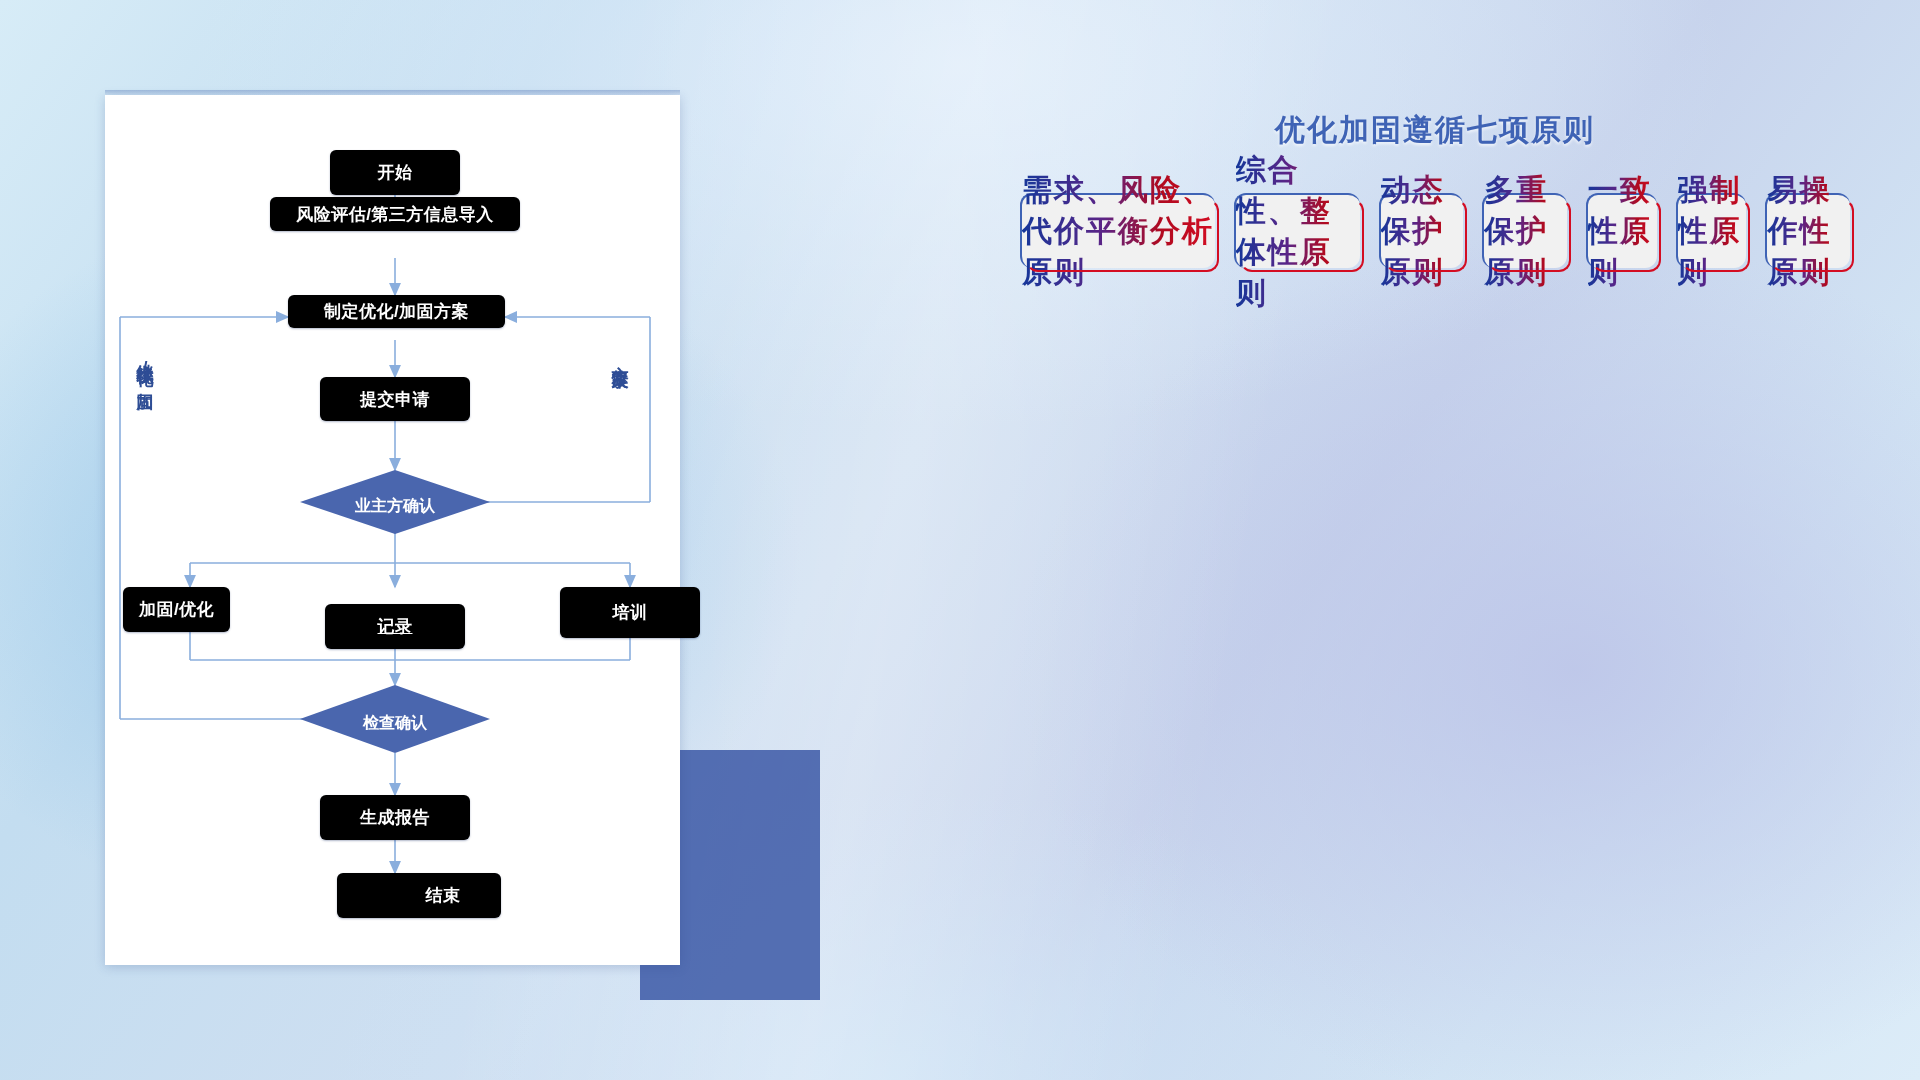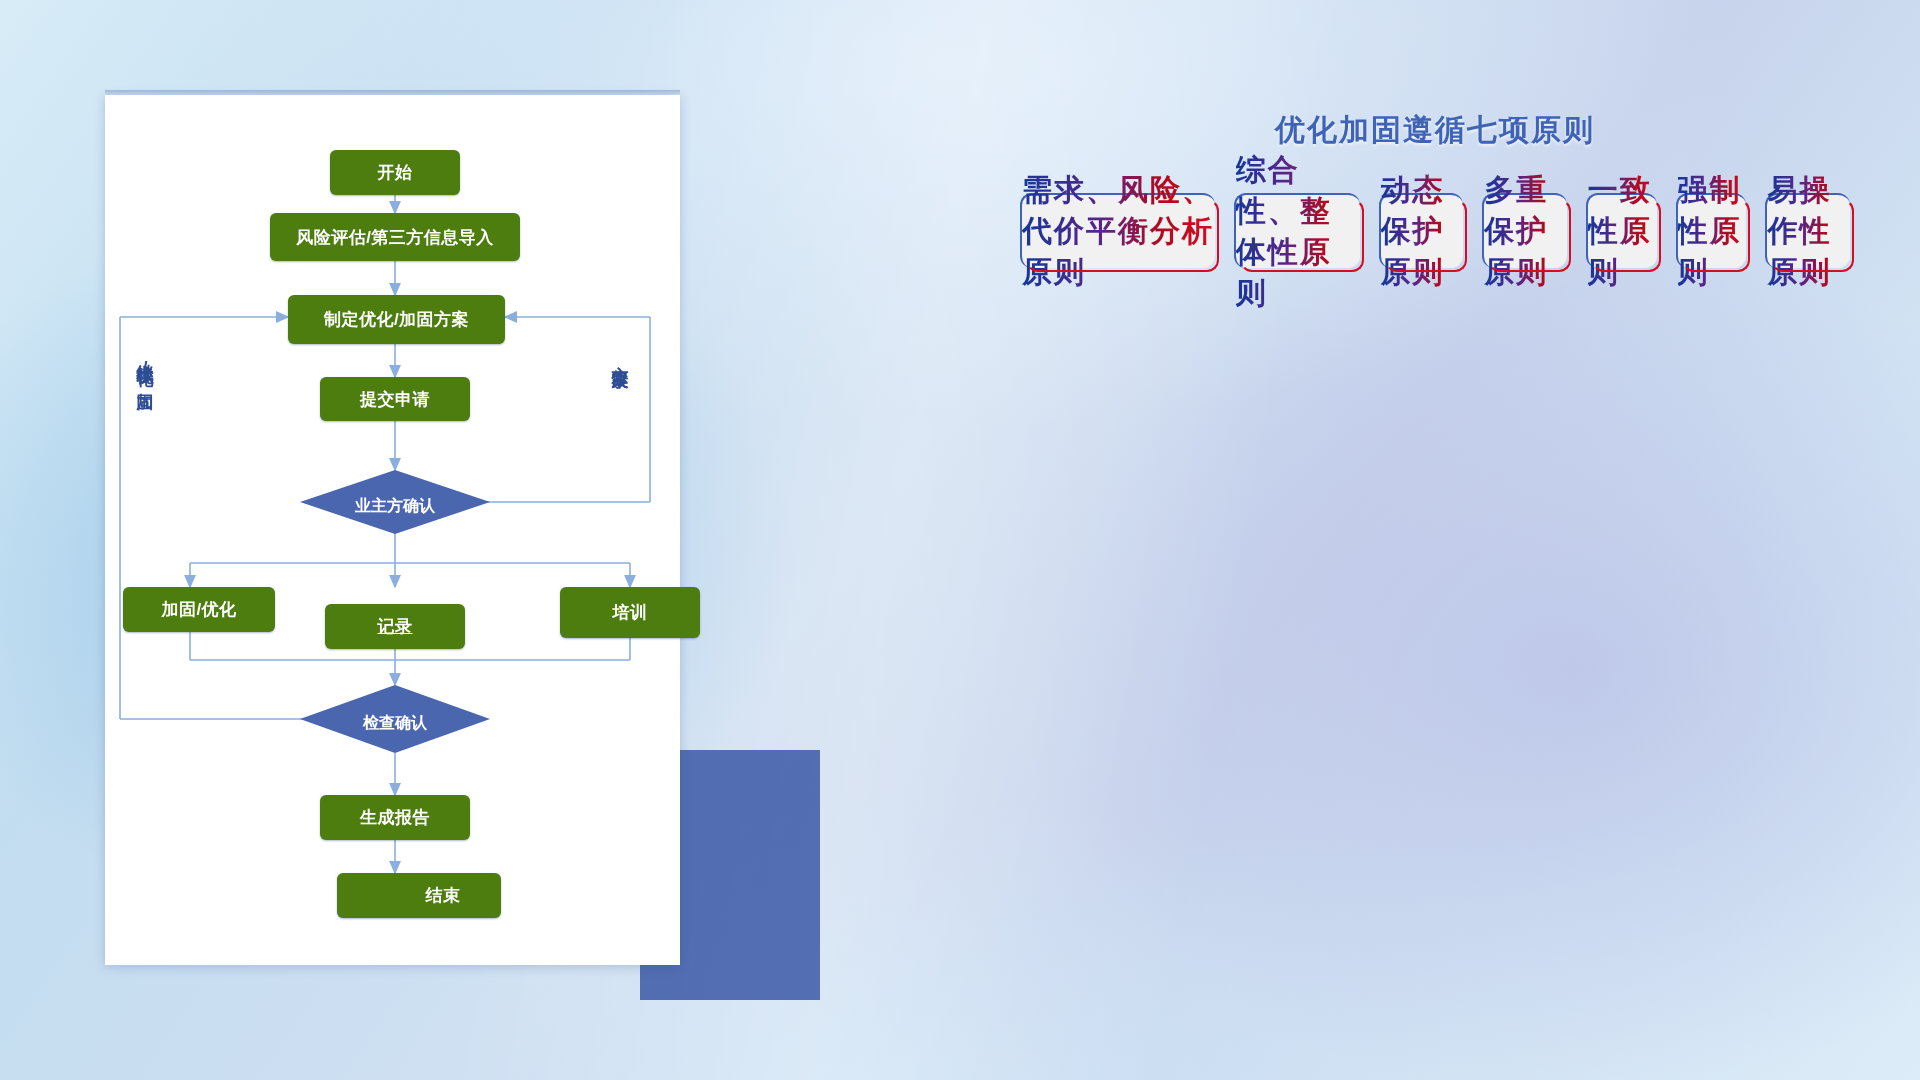--- a/index.html
+++ b/index.html
@@ -21,21 +21,21 @@
   #bg-sheen{position:absolute;left:0;top:0;width:100%;height:100%;
     background:linear-gradient(100deg,rgba(255,255,255,0) 30%,rgba(255,255,255,.28) 47%,rgba(255,255,255,0) 64%);}
   
   #panel-shadow{position:absolute;left:640px;top:750px;width:180px;height:250px;background:#3c5aa6;opacity:.86;}
   #panel{position:absolute;left:105px;top:95px;width:575px;height:870px;background:#ffffff;
     box-shadow:0 2px 10px rgba(40,70,130,.22);}
   #panel-top-edge{position:absolute;left:105px;top:90px;width:575px;height:6px;
     background:linear-gradient(180deg,rgba(120,150,200,.55),rgba(120,150,200,0));}
   #flow{position:absolute;left:105px;top:95px;width:575px;height:870px;}
   svg.lines{position:absolute;left:0;top:0;width:575px;height:870px;}
-  .node{position:absolute;background:#4d7c0f;color:#fff;border-radius:6px;
+  .node{position:absolute;background:#000000;color:#fff;border-radius:6px;
     display:flex;align-items:center;justify-content:center;
     font-size:17px;font-weight:bold;letter-spacing:.5px;
     box-shadow:0 1px 2px rgba(30,50,100,.35);white-space:nowrap;}
   .diamond{position:absolute;display:flex;align-items:center;justify-content:center;
     color:#fff;font-size:16px;font-weight:bold;}
   .diamond .dshape{position:absolute;inset:0;background:#4a66ae;
     clip-path:polygon(50% 0,100% 50%,50% 100%,0 50%);}
   .diamond span{position:relative;z-index:2;margin-top:8px;}
   .vlabel{position:absolute;color:#2e4d95;font-size:17px;font-weight:bold;
     writing-mode:vertical-rl;text-orientation:upright;letter-spacing:2px;line-height:1.15;}
@@ -106,38 +106,38 @@
       <line x1="355" y1="407" x2="545" y2="407"></line>
       <line x1="545" y1="407" x2="545" y2="222"></line>
       <line x1="545" y1="222" x2="400" y2="222" marker-end="url(#ah)"></line>
     </g>
   </svg>
 
   <div class="node" style="left:225px;top:55px;width:130px;height:45px;">
     <span>开始</span>
   </div>
 
-  <div class="node" style="left:165px;top:118px;width:250px;height:48px;text-align:center;">
+  <div class="node" style="left:165px;top:102px;width:250px;height:34px;text-align:center;">
     <span>风险评估/第三方信息导入</span>
   </div>
 
-  <div class="node" style="left:183px;top:200px;width:217px;height:49px;">
+  <div class="node" style="left:183px;top:200px;width:217px;height:33px;">
     <span>制定优化/加固方案</span>
   </div>
 
   <div class="node" style="left:215px;top:282px;width:150px;height:44px;">
     <span>提交申请</span>
   </div>
 
   <div class="diamond" style="left:195px;top:375px;width:190px;height:64px;">
     <div class="dshape"></div>
     <span>业主方确认</span>
   </div>
 
-  <div class="node" style="left:18px;top:492px;width:152px;height:45px;">
+  <div class="node" style="left:18px;top:492px;width:107px;height:45px;">
     <span>加固/优化</span>
   </div>
 
   <div class="node" style="left:220px;top:509px;width:140px;height:45px;text-decoration:underline;">
     <span>记录</span>
   </div>
 
   <div class="node" style="left:455px;top:492px;width:140px;height:51px;">
     <span>培训</span>
   </div>

